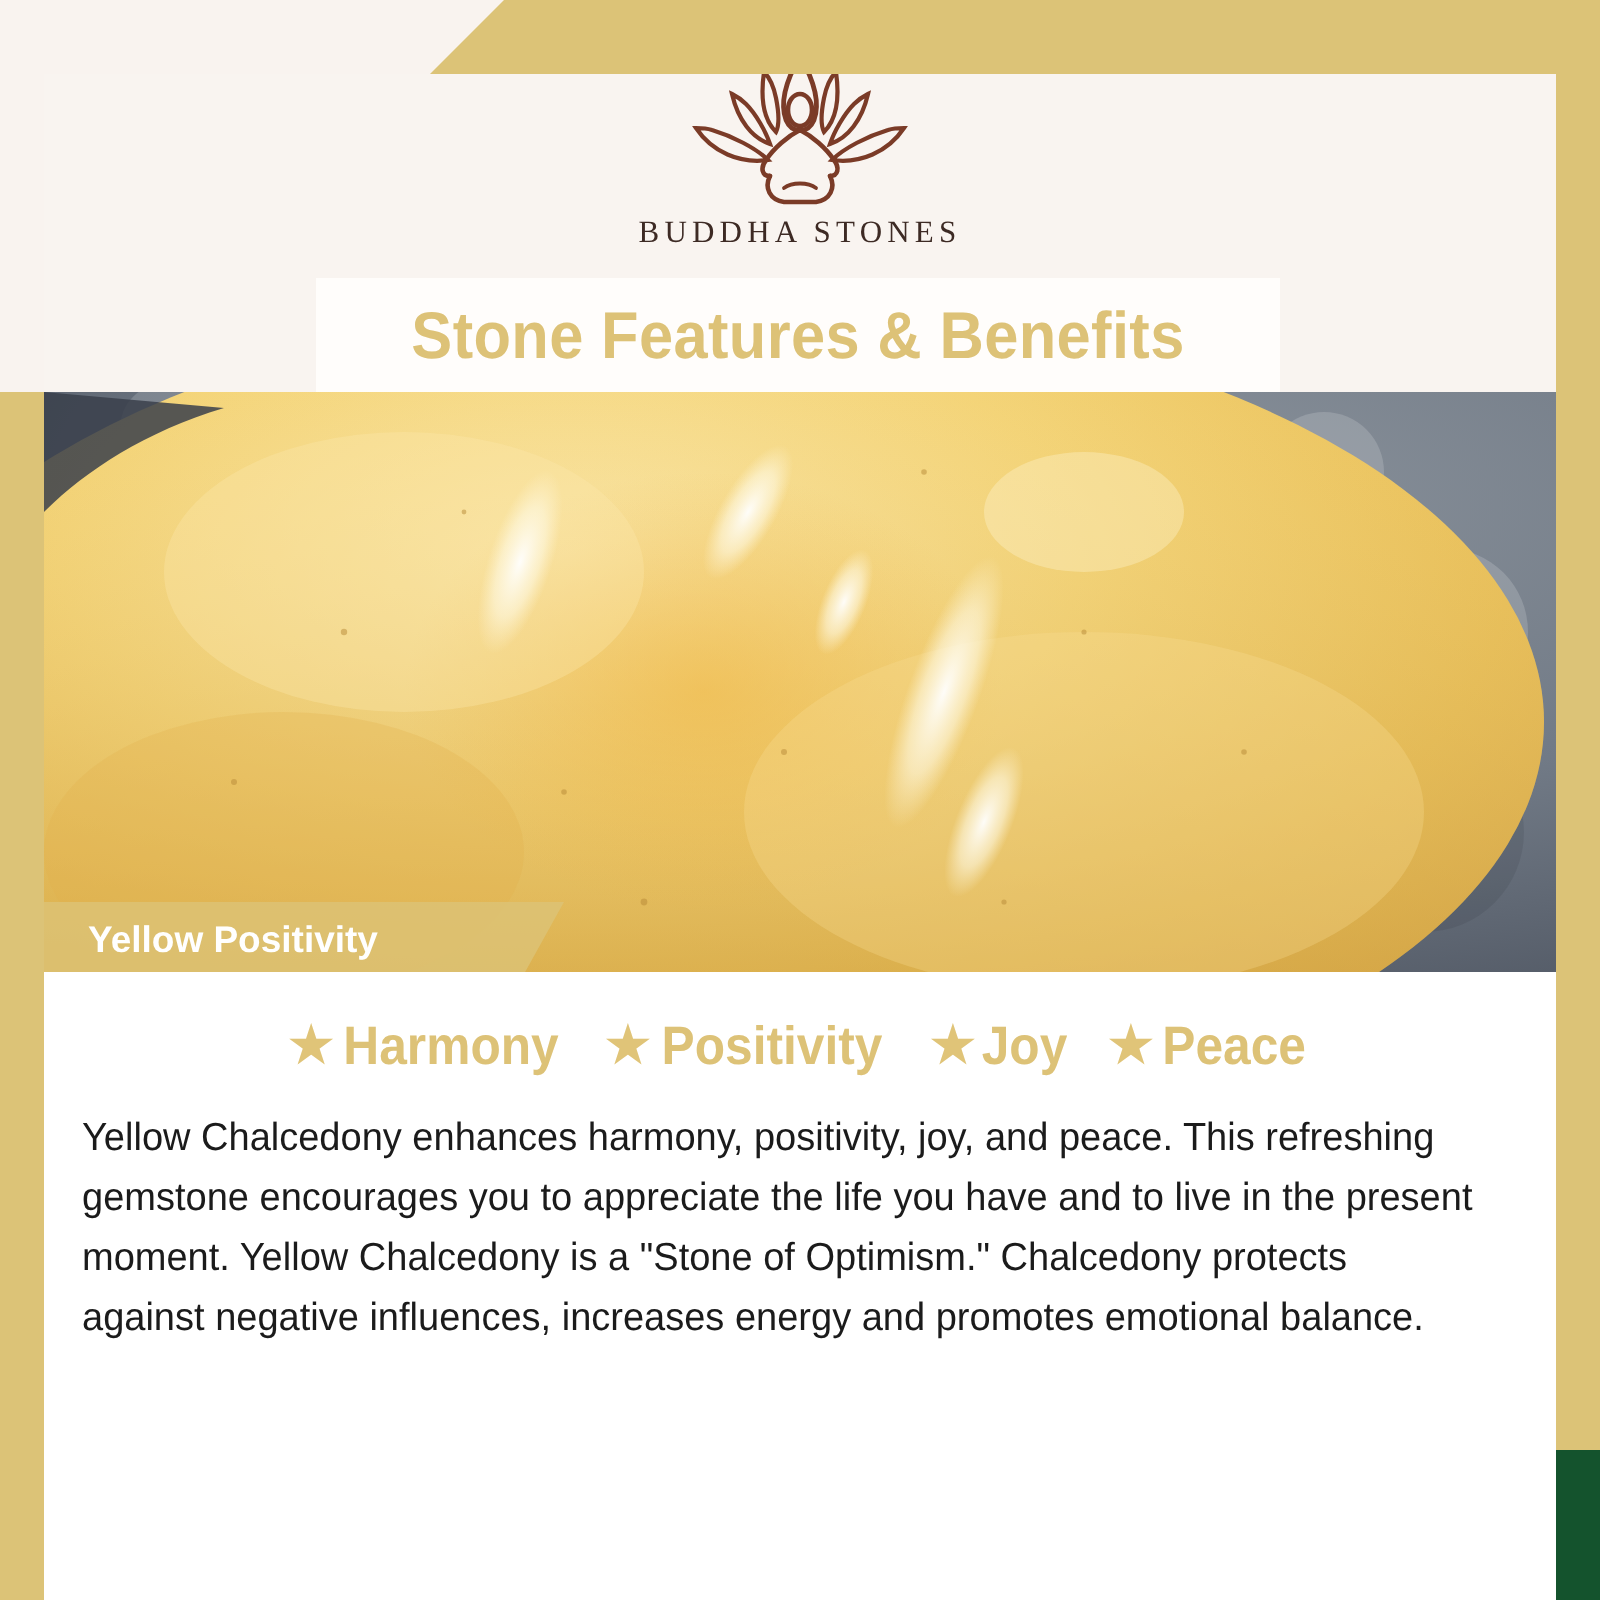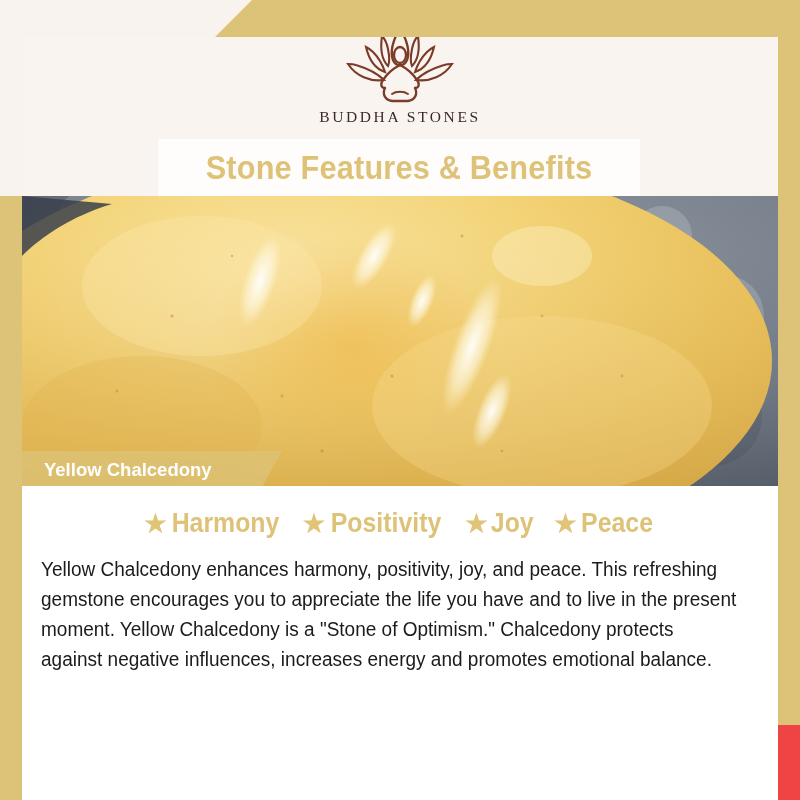--- a/index.html
+++ b/index.html
@@ -2,21 +2,21 @@
 <html><head>
 <meta charset="utf-8">
 <style>
   html,body{margin:0;padding:0;}
   body{
     width:800px;height:800px;
     font-family:"Liberation Sans", sans-serif;
     background:#ffffff;
     overflow:hidden;
   }
-  #page{position:relative;width:800px;height:800px;overflow:hidden;background:#ef4444;}
+  #page{position:relative;width:800px;height:800px;overflow:hidden;background:#14532d;}
 
   
   .gold-top-right{
     position:absolute;top:0;left:215px;width:585px;height:37px;
     background:#dcc377;
     clip-path:polygon(37px 0, 585px 0, 585px 37px, 0 37px);
   }
   .gold-left{
     position:absolute;left:0;top:196px;width:22px;height:604px;
     background:#dcc377;
@@ -236,21 +236,21 @@
           <circle cx="600" cy="180" r="1.4"></circle>
         <circle cx="210" cy="60" r="1.2"></circle>
           <circle cx="480" cy="255" r="1.3"></circle>
       </g>
 
       <path d="M0 0 L0 60 C20 40 50 20 90 8 Z" fill="#3a404b" opacity="0.85"></path>
     </svg>
   </div>
 
   <div class="stone-label"></div>
-  <span style="position: absolute; left: 44px; top: 459px; color: rgb(255, 255, 255); font-weight: bold; font-size: 18.5px; font-family: &quot;Liberation Sans&quot;, sans-serif; z-index: 5;">Yellow Chalcedony</span>
+  <span style="position: absolute; left: 44px; top: 459px; color: rgb(255, 255, 255); font-weight: bold; font-size: 18.5px; font-family: &quot;Liberation Sans&quot;, sans-serif; z-index: 5;">Yellow Positivity</span>
 
   <div class="content">
     <div class="keywords">
       <span class="kw">
         <span class="star">★</span>
         <span class="lbl">Harmony</span>
       </span>
       <span class="kw">
         <span class="star">★</span>
         <span class="lbl">Positivity</span>

